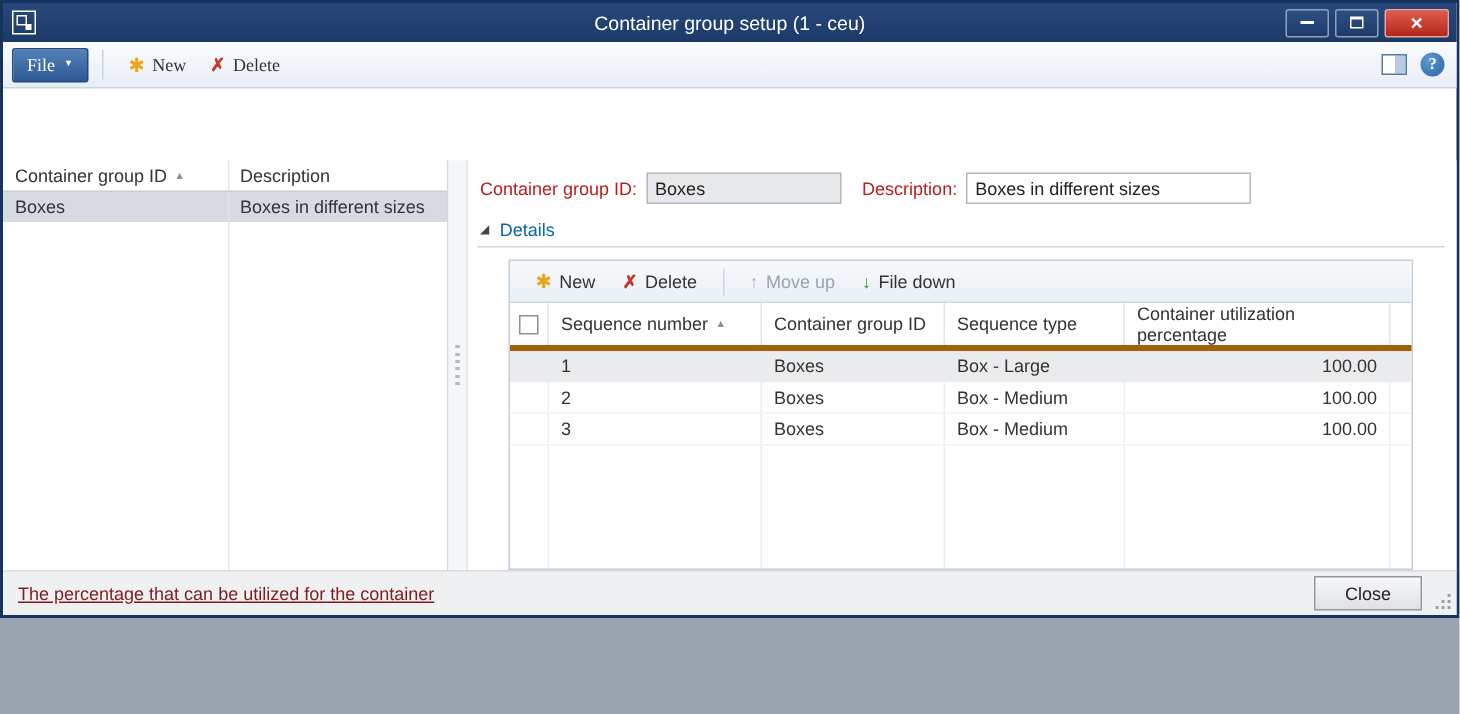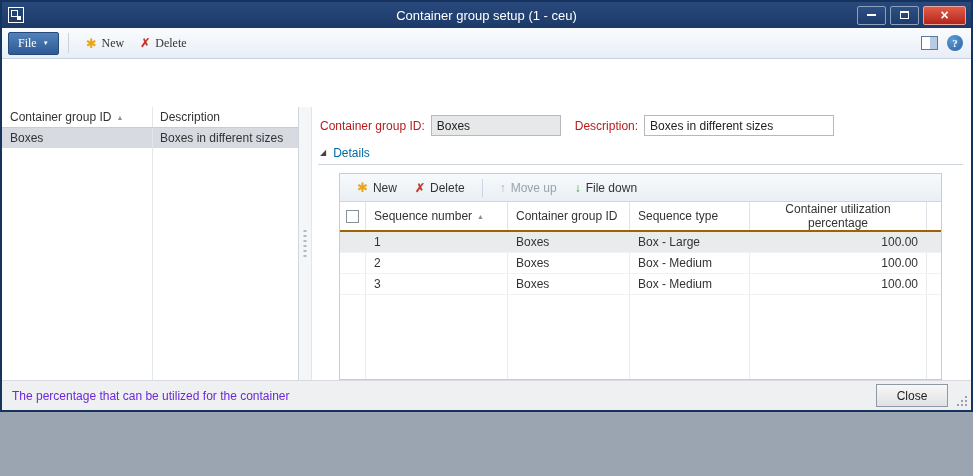--- a/index.html
+++ b/index.html
@@ -62,29 +62,29 @@
   .arrow-up{ color:#a7b0ba; font-weight:bold; font-size:12px; line-height:1; }
   .arrow-down{ color:#3b9c3b; font-weight:bold; font-size:12px; line-height:1; }
   .d-sep{ width:1px; height:18px; background:#ccd5e0; margin:0 8px; }
   
   .d-grid{ flex:1 1 auto; display:flex; flex-direction:column; min-height:0; }
   .dg-row{ display:grid; grid-template-columns:26px 142px 122px 120px 1fr 14px; flex:0 0 21px; }
   .dg-row > div{ border-right:1px solid #e9ecef; display:flex; align-items:center; padding:0 8px; min-width:0; }
   .dg-row > div:last-child{ border-right:none; }
   .dg-row > .c-cb{ padding:0; justify-content:center; }
   .dg-row > .c-pct{ justify-content:flex-end; }
-  .dg-header{ flex:0 0 22px; border-bottom:2px solid #a16207; color:#333;text-align:center; }
+  .dg-header{ flex:0 0 22px; border-bottom:4px solid #a16207; color:#333; }
   .dg-header > div{ border-right:1px solid #dfe3e8; gap:5px; }
   .dg-data{ border-bottom:1px solid #f1f2f4; cursor:default; }
   .dg-data.selected{ background:#e9ebed; }
   .dg-filler{ flex:1 1 auto; min-height:0; }
   .cb{ width:13px; height:13px; border:1px solid #8a9099; background:#fff; cursor:pointer; }
   
   .statusbar{ height:30px; background:#eef0f2; border-top:1px solid #d8dbdf; display:flex; align-items:center; padding:0 10px; flex:0 0 auto; position:relative; }
-  .status-text{ color:#6d28d9; }
+  .status-text{ color:#7f1d1d;text-decoration:underline; }
   .btn-close{ margin-left:auto; margin-right:13px; width:72px; height:23px; border:1px solid #9099a3; background:linear-gradient(#f8f8f8,#dfe1e4); font:inherit; color:#222; cursor:pointer; }
   .resize-grip{ position:absolute; right:4px; bottom:4px; width:2px; height:2px; background:#98a2ae;
     box-shadow:-4px 0 #98a2ae,-8px 0 #98a2ae,0 -4px #98a2ae,-4px -4px #98a2ae,0 -8px #98a2ae; }
 </style>
 </head>
 <body>
 
 <div class="window">
 
   <div class="titlebar">

